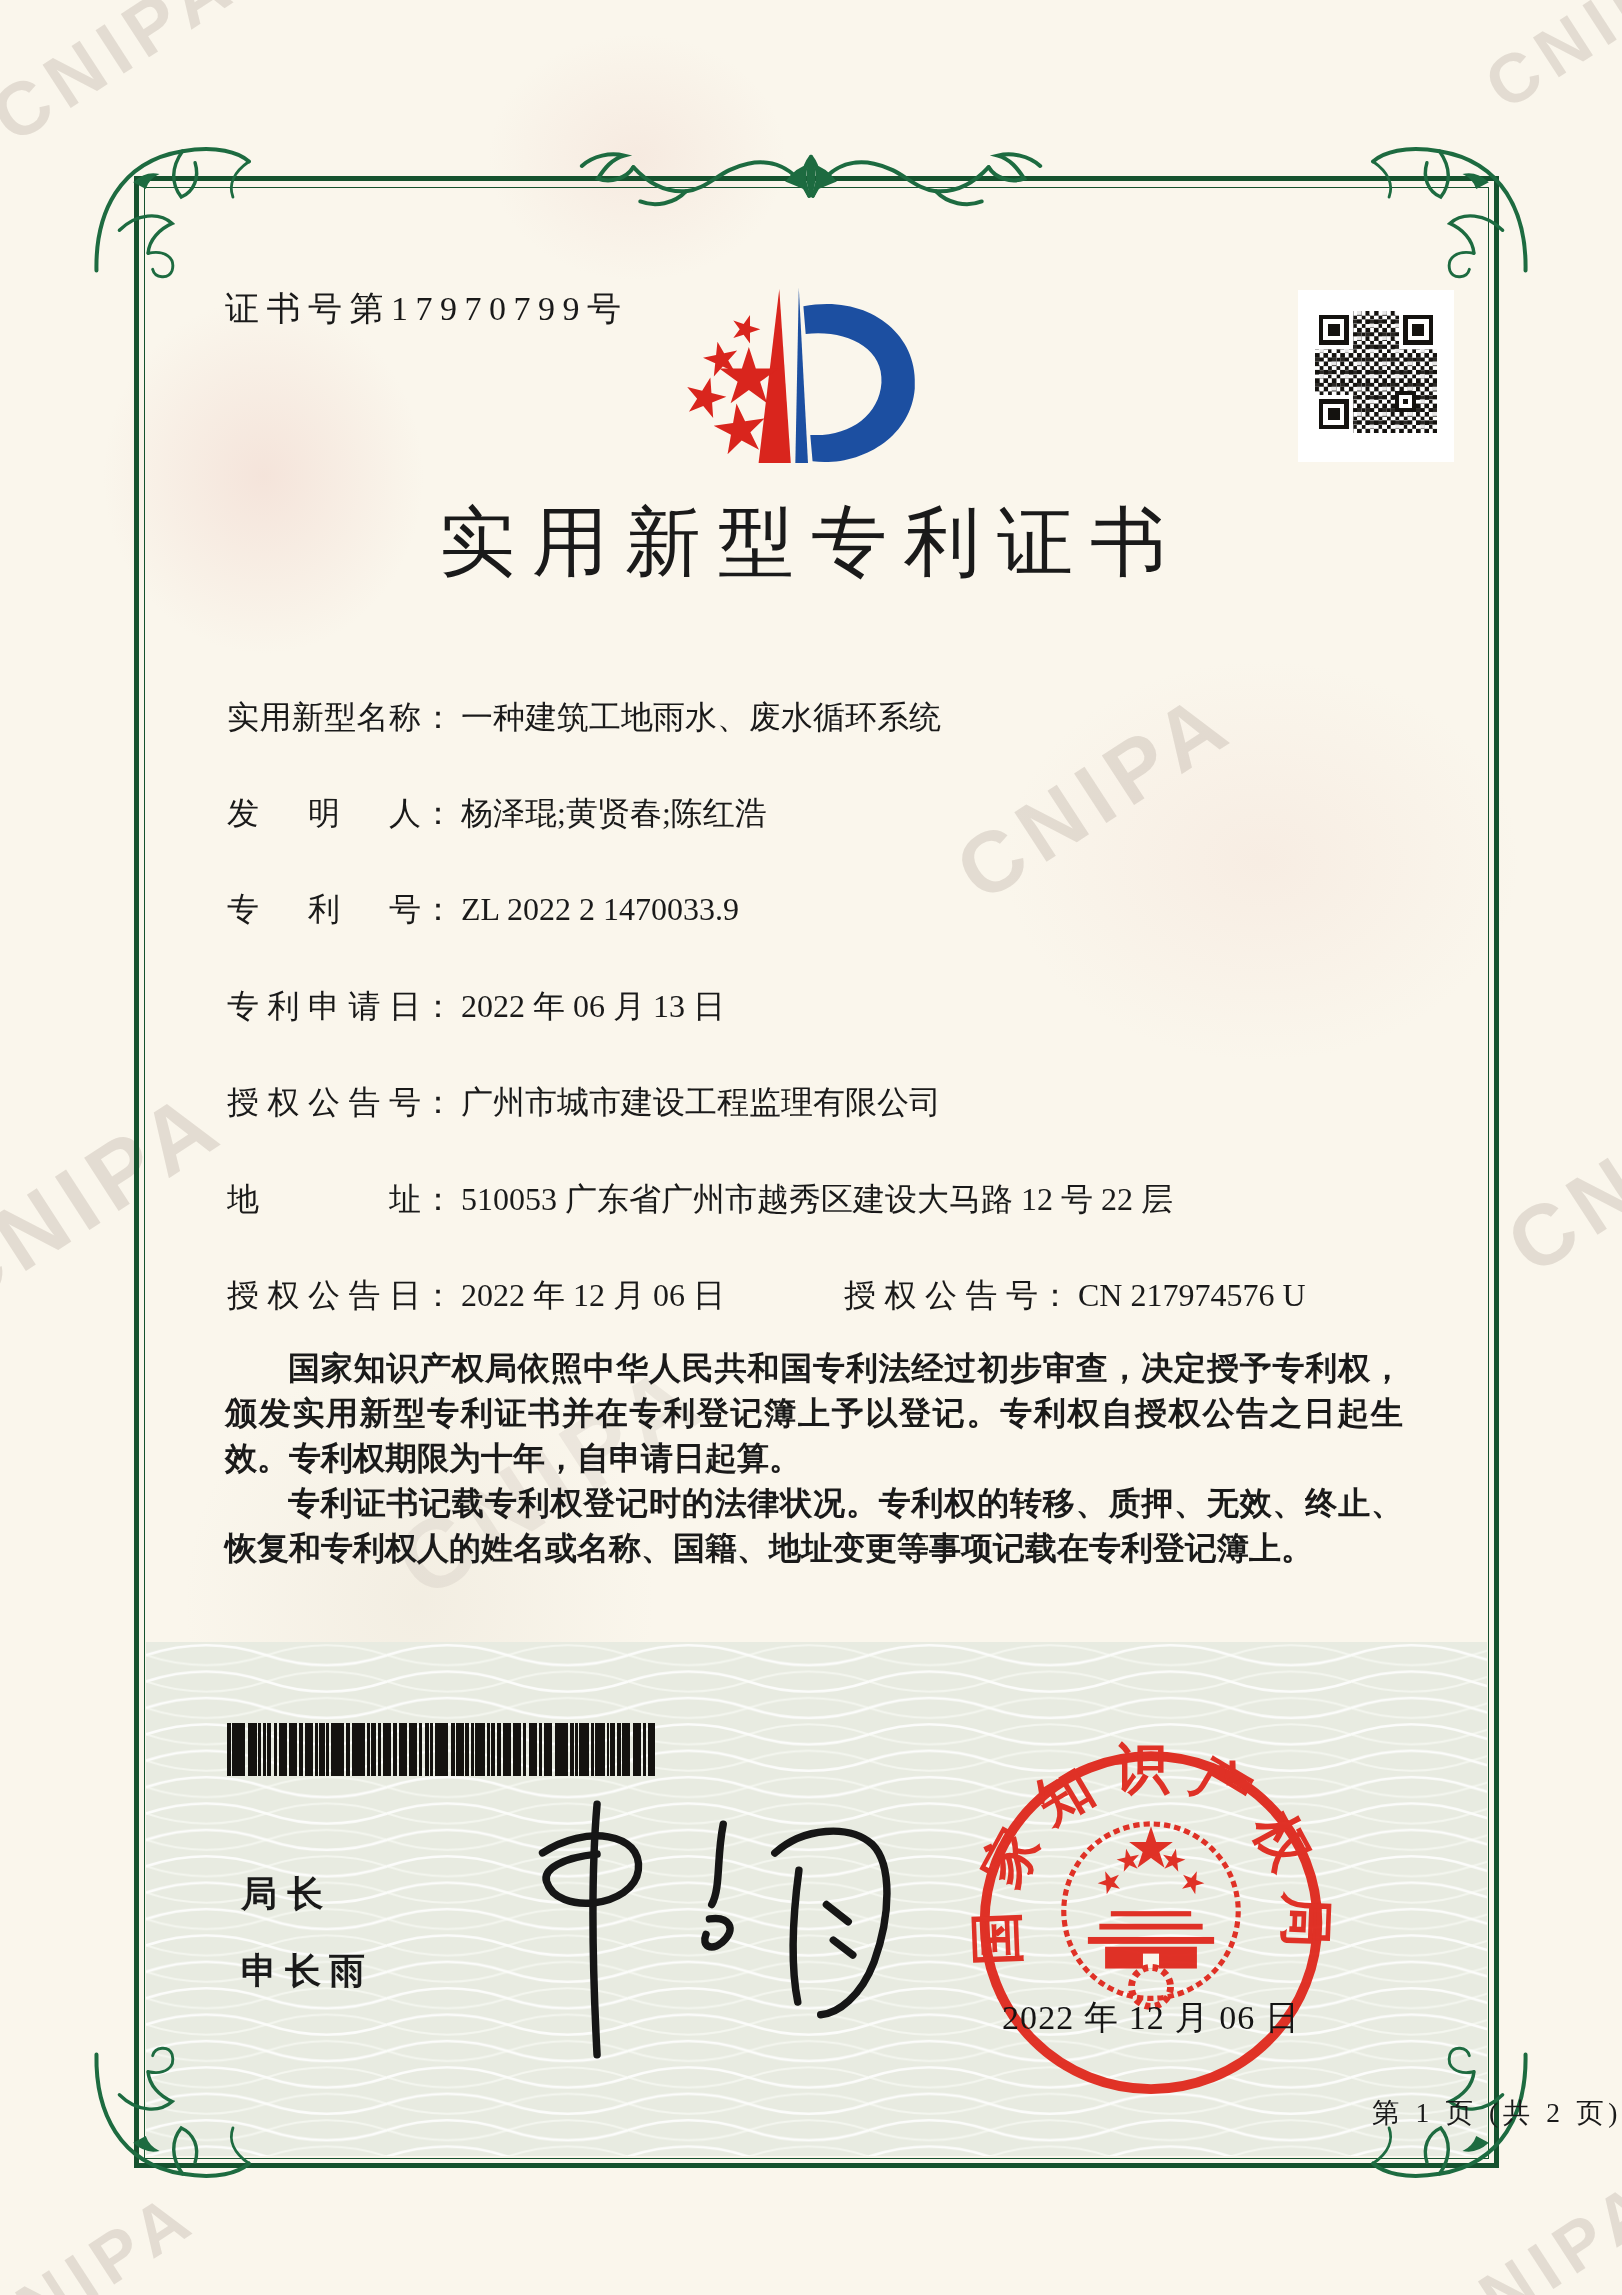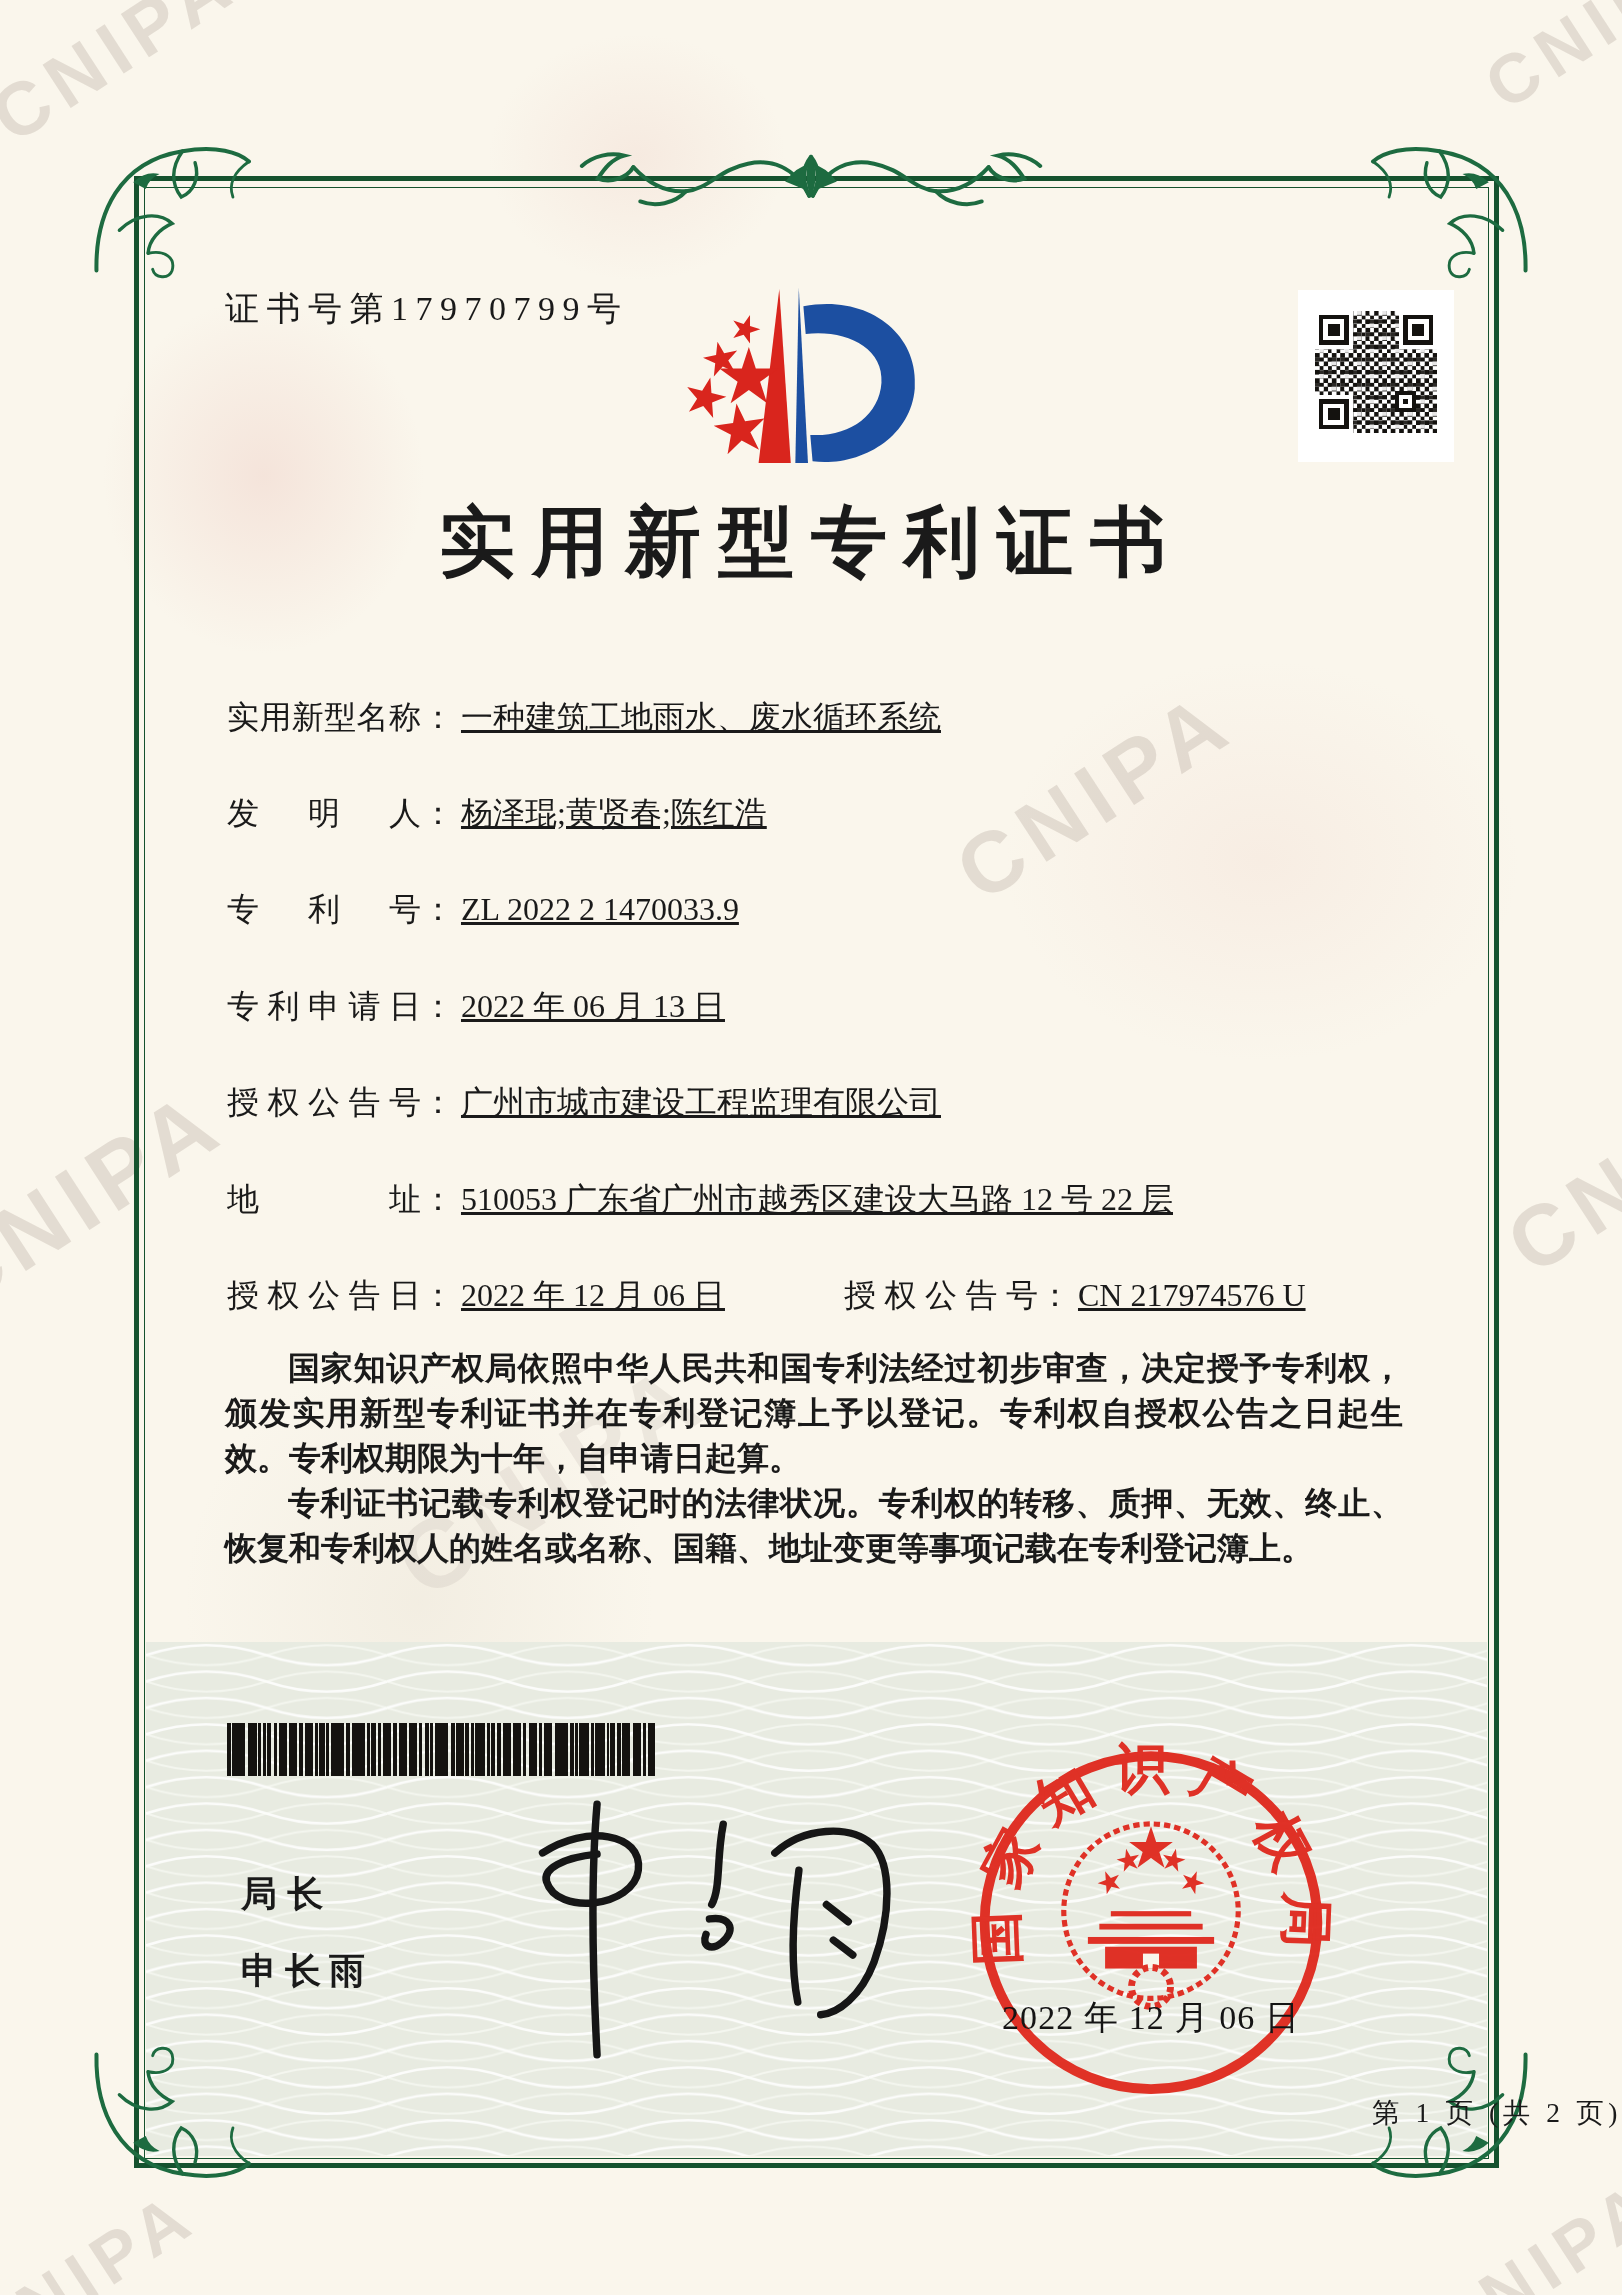--- a/index.html
+++ b/index.html
@@ -39,28 +39,28 @@
   .wm6{left:379px;top:1423px;font-size:98px;color:rgba(160,150,140,.15);}
   .wm7{left:-46px;top:2238px;font-size:69px;}
   .wm8{left:1417px;top:2227px;font-size:69px;}
 
   
   .cert-no{position:absolute;left:225px;top:286px;font-size:34px;letter-spacing:7.5px;}
   .logo{position:absolute;left:677px;top:265px;width:270px;height:244px;}
   .qr-box{position:absolute;left:1298px;top:290px;width:156px;height:172px;background:#fff;}
   .qr{position:absolute;left:17px;top:20.7px;width:122px;height:122px;}
   .title{position:absolute;left:0;top:492px;width:1622px;text-align:center;
-         font-size:76px;font-weight:bold;letter-spacing:17px;}
+         font-size:76px;font-weight:normal;letter-spacing:17px;}
 
   
   .frow{position:absolute;left:227px;font-size:32px;white-space:nowrap;}
   .frow2{position:absolute;left:844px;font-size:32px;white-space:nowrap;}
   .flabel{display:inline-block;width:194px;text-align:justify;text-align-last:justify;vertical-align:top;}
   .fcolon{margin-left:1.1px;}
-  .fvalue{margin-left:6.9px;text-decoration:underline;}
+  .fvalue{margin-left:6.9px;}
 
   
   .body-text{position:absolute;left:225px;top:1346px;width:1178px;font-size:32px;line-height:45px;
              text-align:justify;font-weight:bold;}
   .body-text p{margin:0;text-indent:63px;}
 
   
   .barcode{position:absolute;left:227px;top:1723px;width:428px;height:53px;
      background:
        repeating-linear-gradient(90deg,#14120f 0 2.9px,rgba(0,0,0,0) 2.9px 5.2px),

